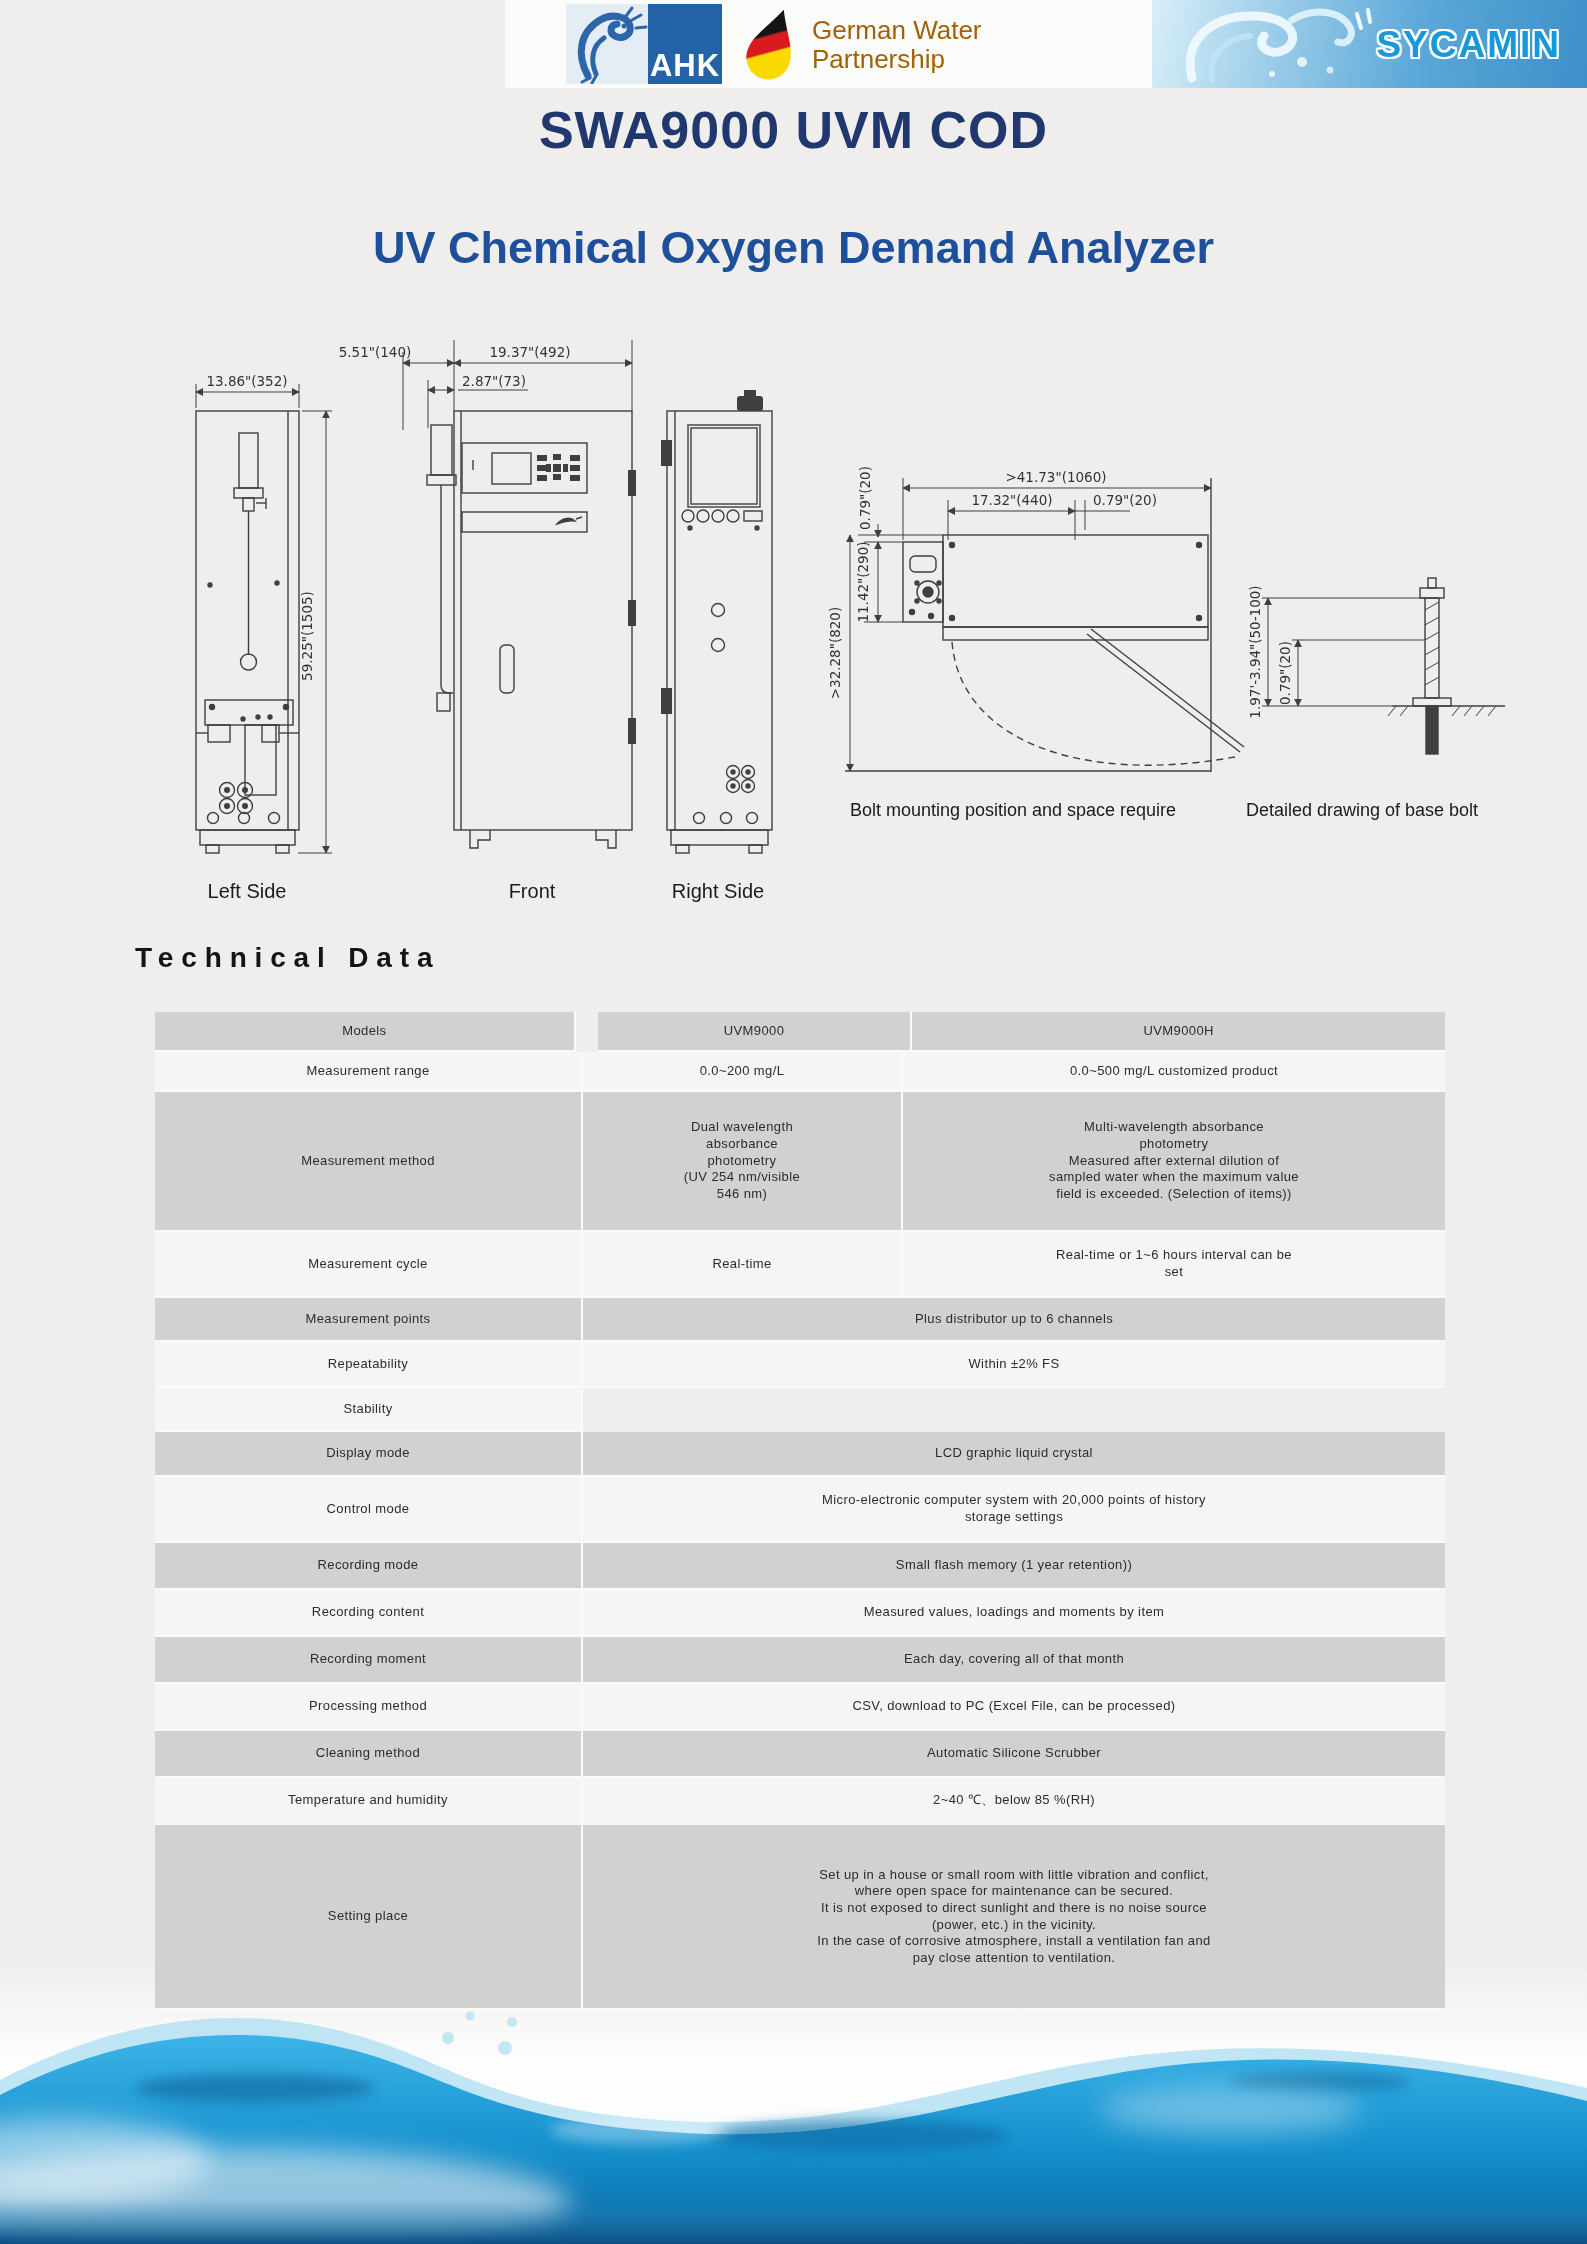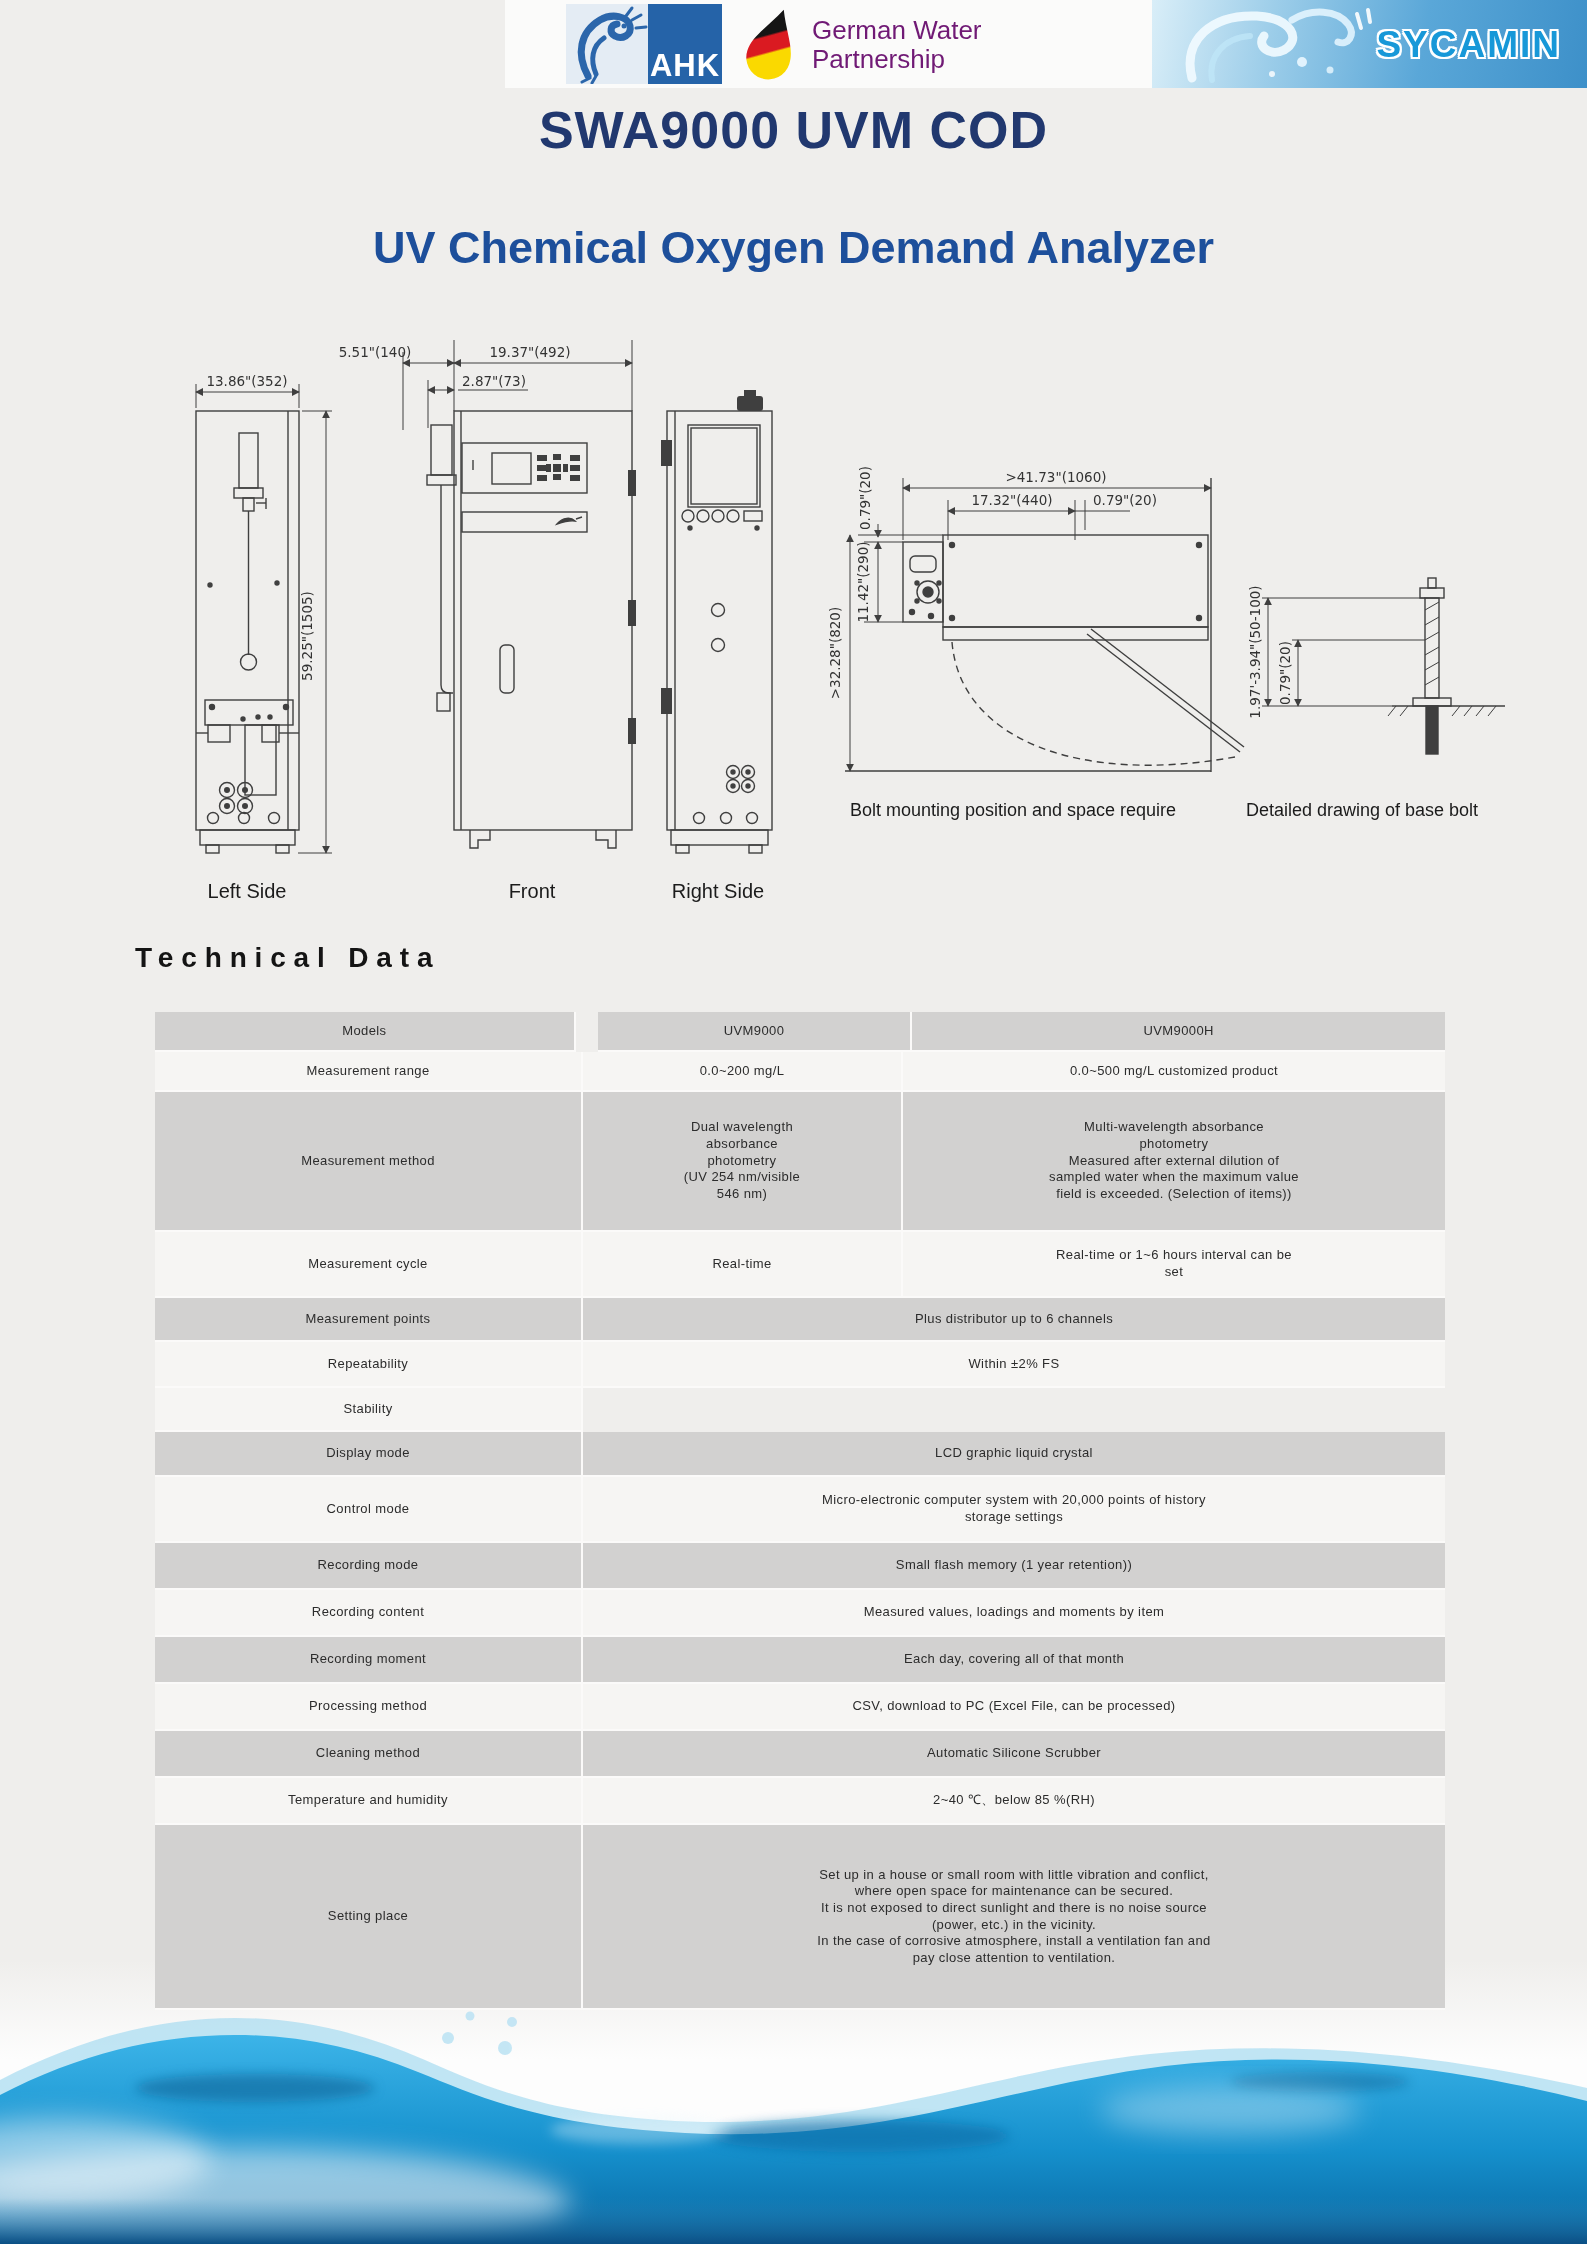--- a/index.html
+++ b/index.html
@@ -7,21 +7,21 @@
         font-family:"Liberation Sans",sans-serif;color:#2e2e2e;}
 
   
   .header{position:absolute;left:0;top:0;width:1587px;height:88px;}
   .header-white{position:absolute;left:505px;top:0;width:655px;height:88px;background:#fbfbfa;}
   .ahk-dragon{position:absolute;left:566px;top:4px;width:82px;height:80px;background:#e4ecf4;}
   .ahk-box{position:absolute;left:648px;top:4px;width:74px;height:80px;background:#2563a8;
            display:flex;align-items:flex-end;justify-content:center;}
   .ahk-box span{color:#ffffff;font-weight:bold;font-size:31px;letter-spacing:1px;}
   .gwp-drop{position:absolute;left:742px;top:6px;width:60px;height:78px;}
-  .gwp-text{position:absolute;left:812px;top:16px;font-size:26px;line-height:1.12;color:#701a75;}
+  .gwp-text{position:absolute;left:812px;top:16px;font-size:26px;line-height:1.12;color:#a16207;}
   .sycamin{position:absolute;left:1152px;top:0;width:435px;height:88px;
            background:linear-gradient(100deg,#d9eef8 0%,#9ccde9 28%,#5aa7d8 62%,#3d90c9 100%);}
   .sycamin-label{position:absolute;right:26px;top:24px;font-size:37px;font-weight:bold;
            letter-spacing:2px;color:#1798d8;
            text-shadow:-2px -2px 0 #fff,2px -2px 0 #fff,-2px 2px 0 #fff,2px 2px 0 #fff,
                        0 -2px 0 #fff,0 2px 0 #fff,-2px 0 0 #fff,2px 0 0 #fff;}
 
   
   .title{position:absolute;left:0;top:100px;width:1587px;text-align:center;
          font-size:52px;font-weight:bold;color:#21386f;letter-spacing:1px;}

